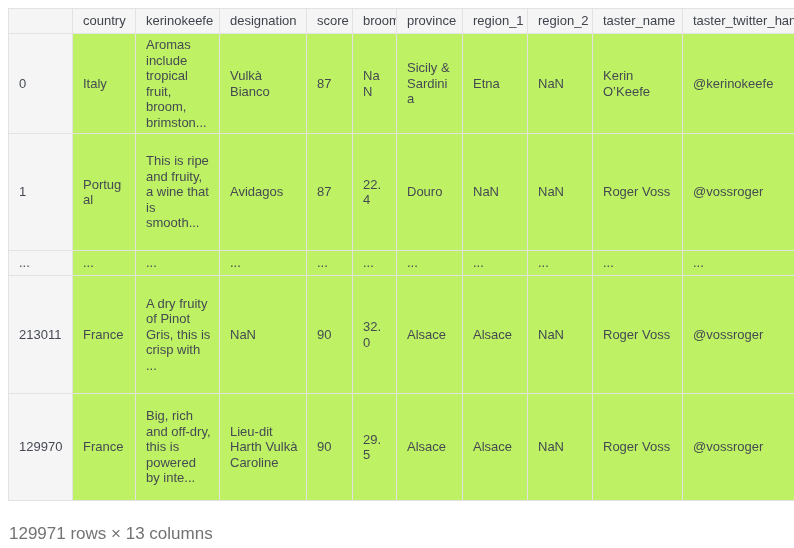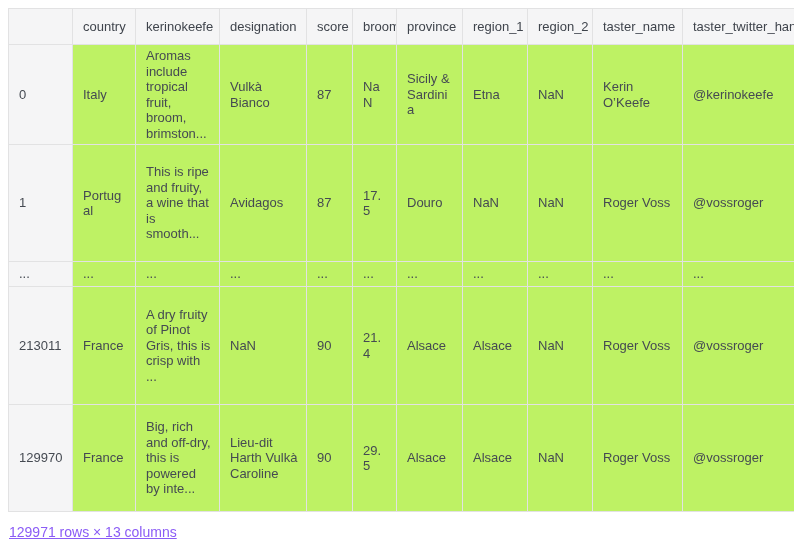--- a/index.html
+++ b/index.html
@@ -28,43 +28,42 @@
     border: 1px solid #e2e2e3;
     text-align: left;
     vertical-align: middle;
     font-weight: 400;
     line-height: 15.5px;
     overflow: hidden;
   }
   table.dataframe th {
     background: #f5f5f6;
     padding: 3px 4px 3px 10px;
-    height: 36px;
+    height: 25px;
     white-space: nowrap;
     color: #3f444c;
   }
   table.dataframe td {
     padding: 3px 8px 3px 10px;
     background: #bef264;
     word-wrap: break-word;
   }
   table.dataframe td.idx {
     background: #f5f5f6;
   }
   tr.r0 { height: 96px; }
   tr.r1 { height: 117px; }
   tr.rdots { height: 25px; }
   tr.r2 { height: 118px; }
   tr.r3 { height: 107px; }
   .df-footer {
     position: absolute;
     top: 524px; left: 9px;
-    font-size: 14px;
-    color: #8b5cf6;
-    text-decoration: underline;
+    font-size: 17px;
+    color: #737373;
   }
 </style>
 </head>
 <body>
 
 <div class="df-viewport">
   <table class="dataframe">
     <colgroup>
       <col style="width:64px">
         <col style="width:63px">
@@ -106,21 +105,21 @@
         <td>NaN</td>
         <td>Kerin O’Keefe</td>
         <td>@kerinokeefe</td>
       </tr>
       <tr class="r1">
         <td class="idx">1</td>
         <td>Portugal</td>
         <td>This is ripe and fruity, a wine that is smooth...</td>
         <td>Avidagos</td>
         <td>87</td>
-        <td>17.5</td>
+        <td>22.4</td>
         <td>Douro</td>
         <td>NaN</td>
         <td>NaN</td>
         <td>Roger Voss</td>
         <td>@vossroger</td>
       </tr>
       <tr class="rdots">
         <td class="idx">...</td>
         <td>...</td>
         <td>...</td>
@@ -132,21 +131,21 @@
         <td>...</td>
         <td>...</td>
         <td>...</td>
       </tr>
       <tr class="r2">
         <td class="idx">213011</td>
         <td>France</td>
         <td>A dry fruity of Pinot Gris, this is crisp with ...</td>
         <td>NaN</td>
         <td>90</td>
-        <td>21.4</td>
+        <td>32.0</td>
         <td>Alsace</td>
         <td>Alsace</td>
         <td>NaN</td>
         <td>Roger Voss</td>
         <td>@vossroger</td>
       </tr>
       <tr class="r3">
         <td class="idx">129970</td>
         <td>France</td>
         <td>Big, rich and off-dry, this is powered by inte...</td>

